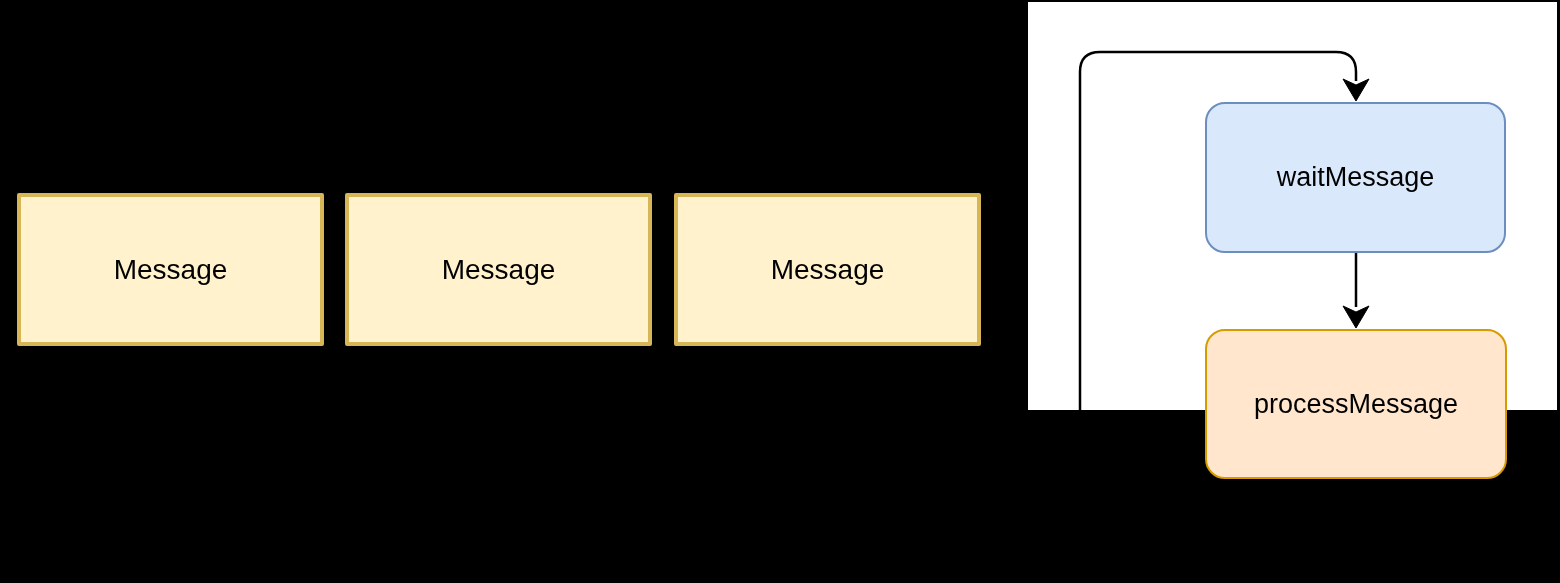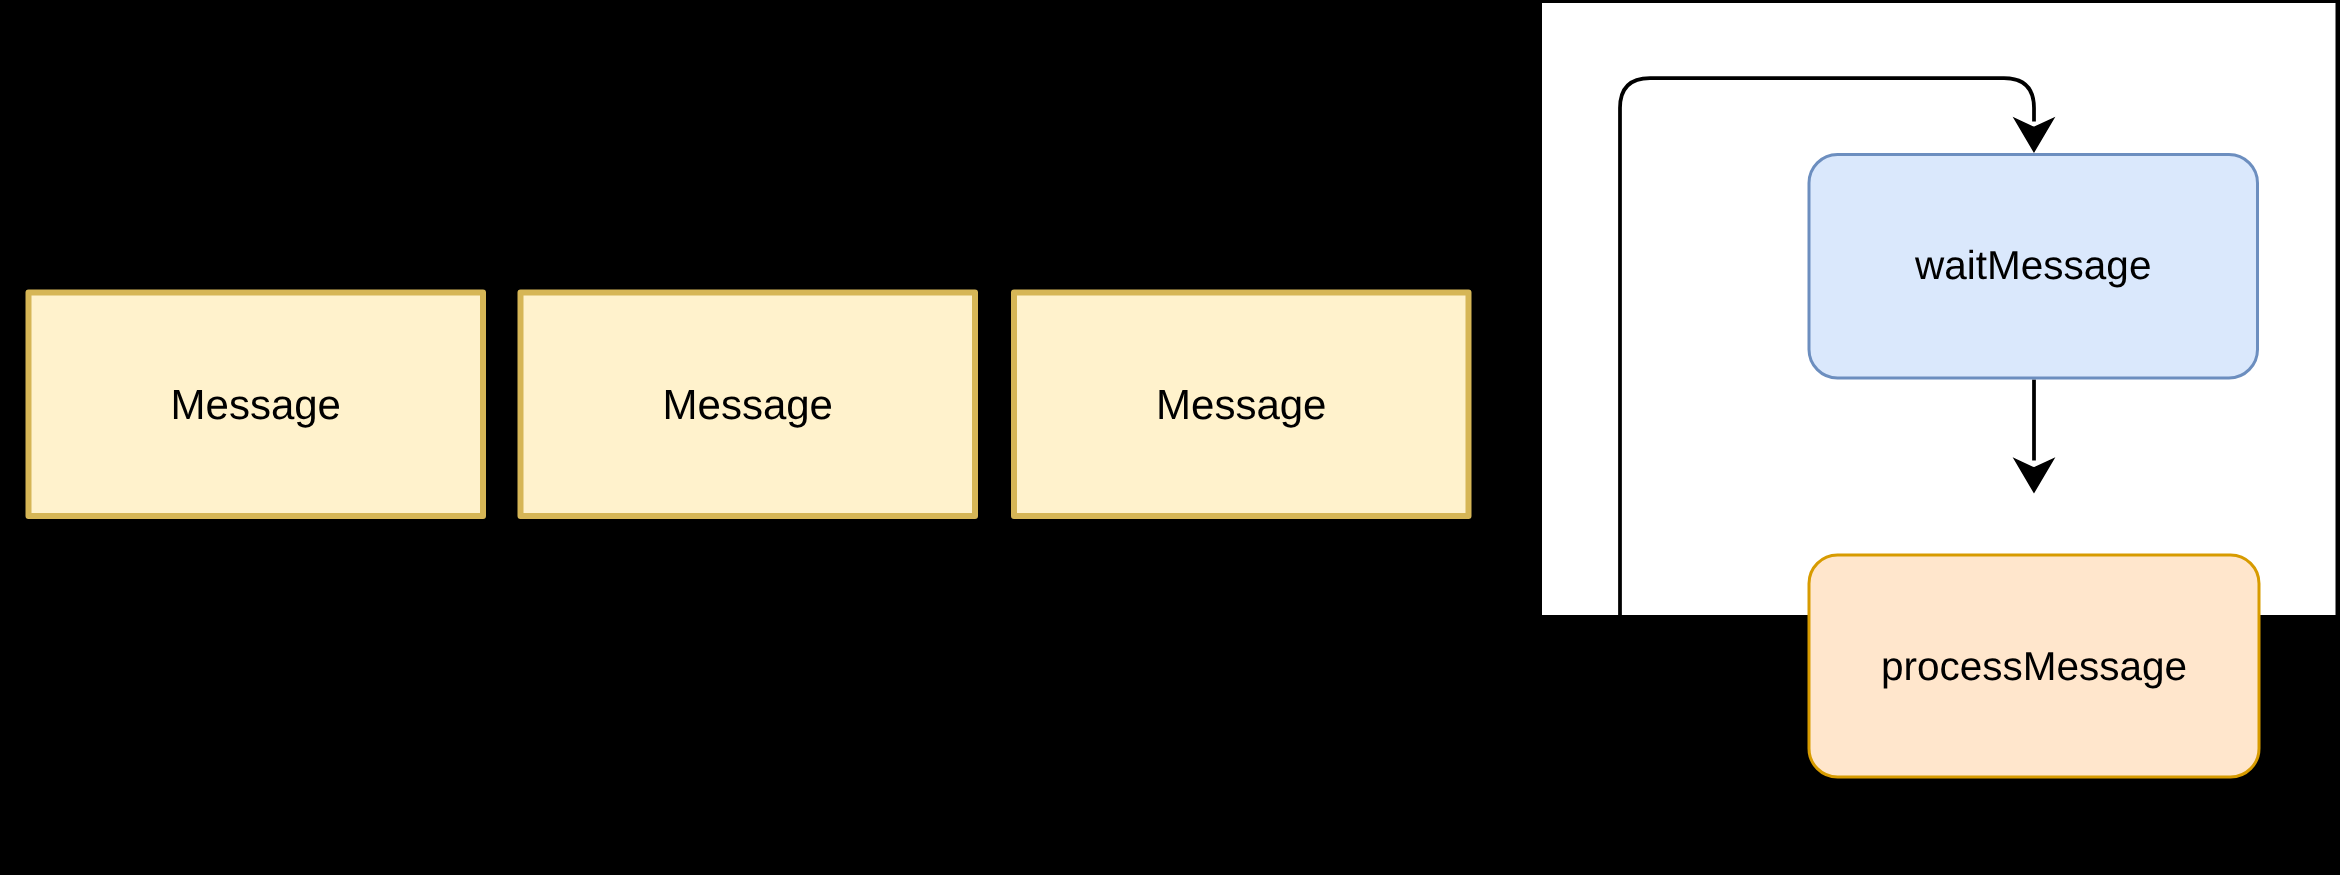--- a/index.html
+++ b/index.html
@@ -73,21 +73,20 @@
     background: #DAE8FC;
     border: 2.5px solid #6C8EBF;
   }
   .flow-node.process {
     left: 177px;
     top: 327px;
     width: 302px;
     height: 150px;
     background: #FFE6CC;
     border: 2.5px solid #D79B00;
-    margin-top: 40px;
   }
 </style>
 </head>
 <body>
 
 <div class="diagram-canvas">
 
   <div class="msg-box msg-box-1">
     <span>Message</span>
   </div>

